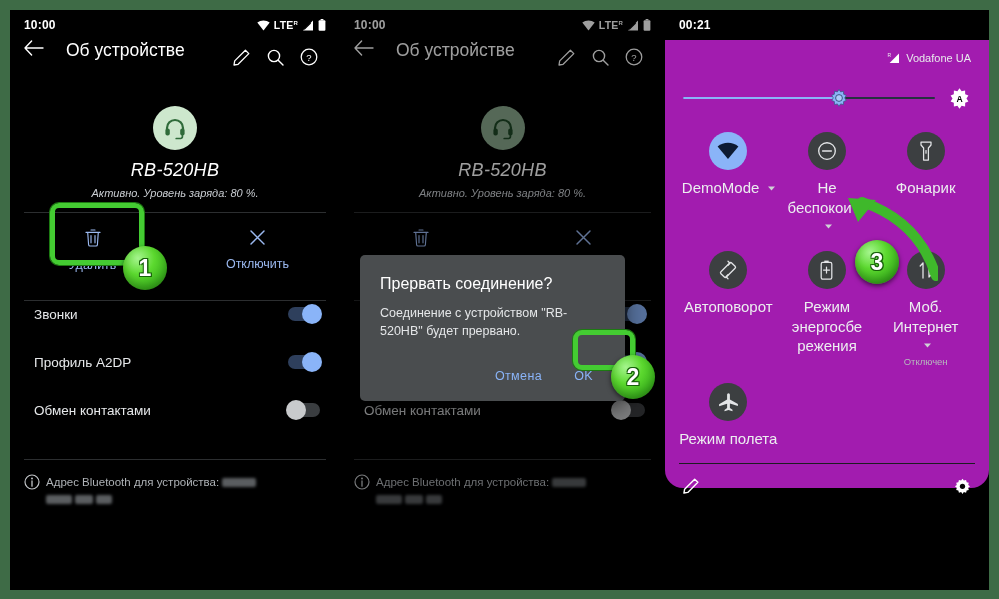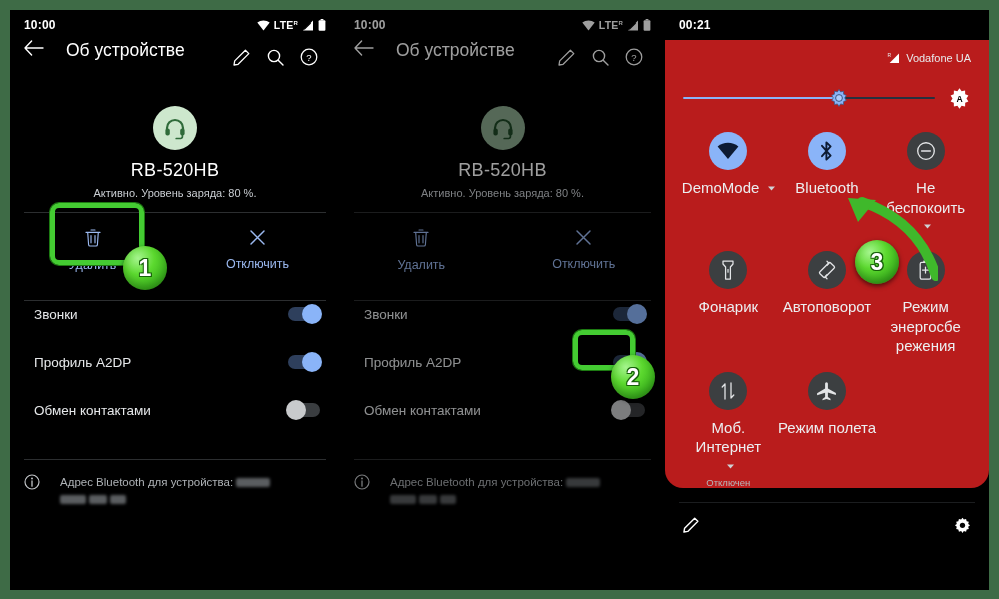--- a/index.html
+++ b/index.html
@@ -41,21 +41,21 @@
   .appbar {
     height: 50px; display: flex; align-items: flex-start; padding: 0 14px;
   }
   .appbar .title {
     color: #fff; font-size: 17.5px; margin-left: 22px; flex: 1;
     white-space: nowrap; font-weight: 400;
   }
   .appbar .act { width: 34px; height: 34px; display:flex; align-items:center; justify-content:center; }
 
   
-  .dev-head { padding-top: 16px; text-align: center; }
+  .dev-head { padding-top: 16px; text-align: center; font-style: italic; }
   .dev-avatar {
     width: 44px; height: 44px; border-radius: 50%;
     background: #cde7cd; margin: 0 auto 10px;
     display: flex; align-items: center; justify-content: center;
   }
   .dev-name { color:#fff; font-size:18px; letter-spacing:.3px; }
   .dev-status { color:#c9cdd2; font-size:11px; margin-top:6px; }
 
   .divider { height:1px; background:#2c2e30; margin: 13px 14px 0; }
 
@@ -77,41 +77,41 @@
   .sw { width:32px; height:14px; border-radius:8px; position:relative; }
   .sw.on  { background:#2e3f5c; }
   .sw.off { background:#3a3d40; }
   .sw .kn { position:absolute; top:-3px; width:20px; height:20px; border-radius:50%; }
   .sw.on  .kn { right:-2px; background:#8ab4f8; }
   .sw.off .kn { left:-2px;  background:#c8cacc; }
 
   .divider2 { height:1px; background:#2c2e30; margin: 8px 14px 0; }
 
   
-  .btaddr { display:flex; padding: 14px 20px 0 14px; gap: 20px; align-items: flex-start; }
+  .btaddr { display:flex; padding: 14px 20px 0 14px; gap: 6px; align-items: flex-start; }
   .btaddr .txt { color:#aeb2b6; font-size:11.5px; line-height:1.45; }
   .redact {
     display:inline-block; height:9px; border-radius:2px;
     background:#5a5d60; filter: blur(1.6px); vertical-align:-1px;
   }
   .dialog {
     position:absolute; left:20px; top:245px; width:265px;
     background:#4a4d4f; border-radius:5px;
     padding: 20px 20px 10px;
     box-shadow: 0 6px 18px rgba(0,0,0,.55);
   }
   .dlg-title { color:#fff; font-size:16px; margin-bottom:12px; }
   .dlg-body  { color:#e4e6e8; font-size:12.5px; line-height:1.42; }
   .dlg-btns  { display:flex; justify-content:flex-end; gap:8px; margin-top:20px; }
   .dlg-btn   { color:#8ab4f8; font-size:12.5px; font-weight:500; padding:8px 12px; letter-spacing:.4px; }
 
   
   .qs {
     position:absolute; left:0; top:30px; width:324px;
-    background:#b91c1c; border-radius: 0 0 18px 18px;
+    background:#a21caf; border-radius: 0 0 18px 18px;
     padding: 12px 14px 0;
     height: 448px;
   }
   .qs-carrier { display:flex; justify-content:flex-end; align-items:center; gap:6px; padding-right:4px; }
   .qs-carrier .nm { color:#e8eaec; font-size:11px; }
 
   .qs-bright { display:flex; align-items:center; gap:12px; margin: 22px 0 6px; padding: 0 4px; }
   .qs-slider { position:relative; flex:1; height:20px; }
   .qs-track-bg { position:absolute; top:9px; left:0; right:0; height:2px; background:#26313f; border-radius:2px; }
   .qs-track-fg { position:absolute; top:9px; left:0; width:62%; height:2px; background:#8ab4f8; border-radius:2px; }
@@ -377,20 +377,28 @@
           </svg>
         <div class="txt"><span>Адрес Bluetooth для устройства:</span>
           <span class="redact" style="width:34px"></span><br>
           <span class="redact" style="width:26px"></span>
           <span class="redact" style="width:18px"></span>
           <span class="redact" style="width:16px"></span>
         </div>
       </div>
     </div>
 
+    <div class="dialog">
+      <div class="dlg-title">Прервать соединение?</div>
+      <div class="dlg-body">Соединение с устройством "RB-520HB" будет прервано.</div>
+      <div class="dlg-btns">
+        <div class="dlg-btn">Отмена</div>
+        <div class="dlg-btn">OK</div>
+      </div>
+    </div>
   </div>
 
   <div class="panel" id="panel-c">
     <div class="statusbar">
       <div class="sb-time">00:21</div>
     </div>
 
     <div class="qs">
       <div class="qs-carrier">
         <svg width="13" height="12" viewBox="0 0 13 12">
@@ -426,28 +434,20 @@
             <svg width="22" height="18" viewBox="0 0 22 18">
                 <path d="M11 17 0.6 4.4A17 17 0 0 1 21.4 4.4Z" fill="#0d1b33"></path>
               </svg>
           </div>
           <span class="qs-lb">DemoMode</span>
           <svg class="caret" width="7" height="5" viewBox="0 0 7 5">
               <path d="M0 0.6 3.5 4.4 7 0.6Z" fill="#cfd2d5"></path>
             </svg>
         </div>
 
-        <div class="qs-tile">
-          <div class="qs-ic on">
-            <svg width="15" height="22" viewBox="0 0 15 22">
-                <path d="M3 5.8 11.6 15.6 7.4 19.6V2.4l4.2 4L3 16.2" stroke="#0d1b33" stroke-width="1.9" fill="none" stroke-linejoin="round" stroke-linecap="round"></path>
-              </svg>
-          </div>
-          <span class="qs-lb">Bluetooth</span>
-        </div>
 
         <div class="qs-tile">
           <div class="qs-ic off">
             <svg width="20" height="20" viewBox="0 0 20 20">
                 <circle cx="10" cy="10" r="8.3" stroke="#e3e5e7" stroke-width="1.35" fill="none"></circle>
                 <path d="M5.6 10h8.8" stroke="#e3e5e7" stroke-width="1.35" stroke-linecap="round"></path>
               </svg>
           </div>
           <span class="qs-lb">Не беспокоить</span>
           <svg class="caret" width="7" height="5" viewBox="0 0 7 5">

